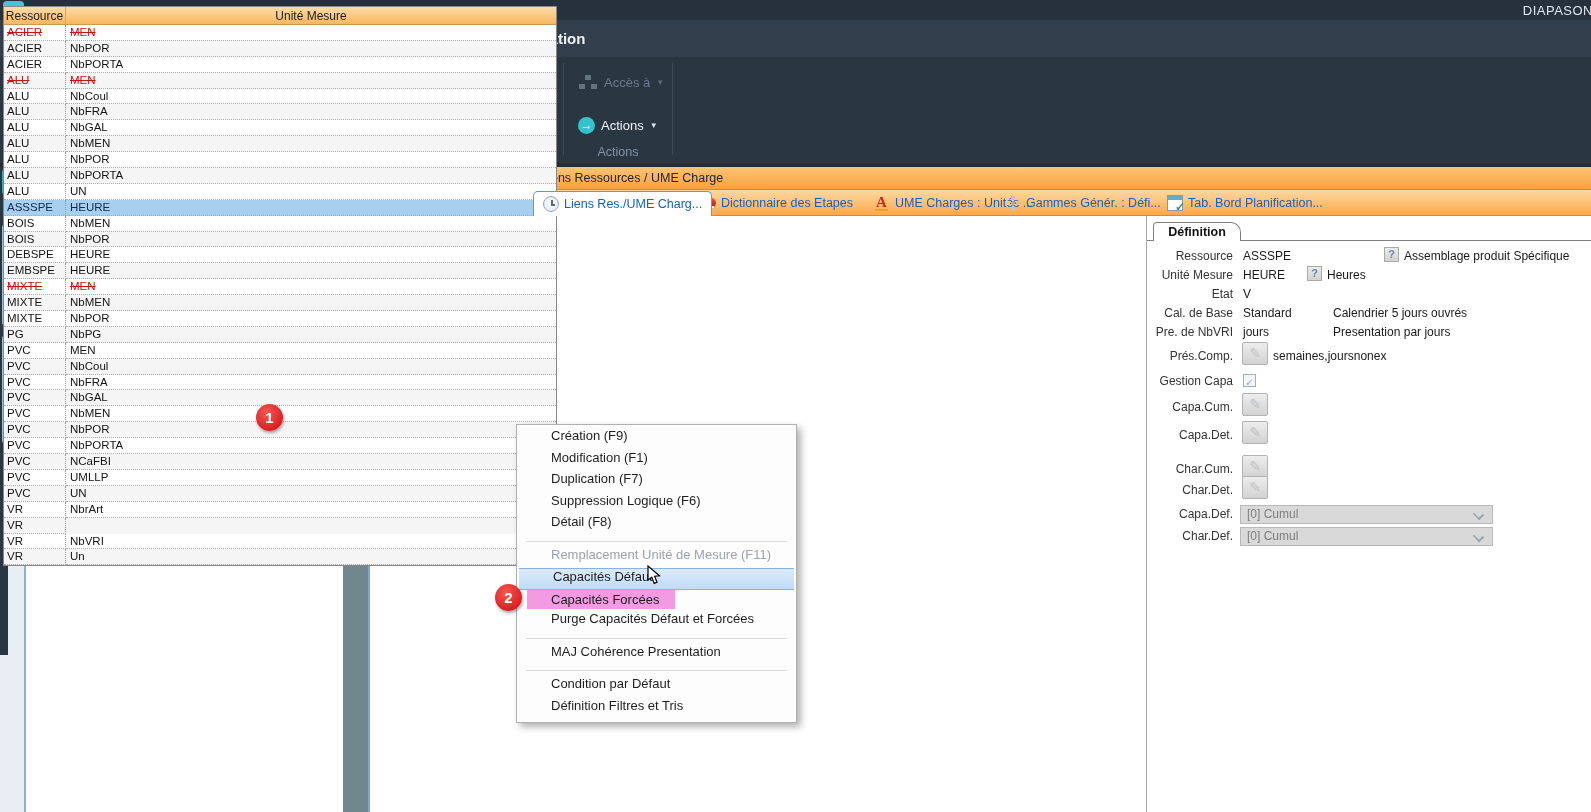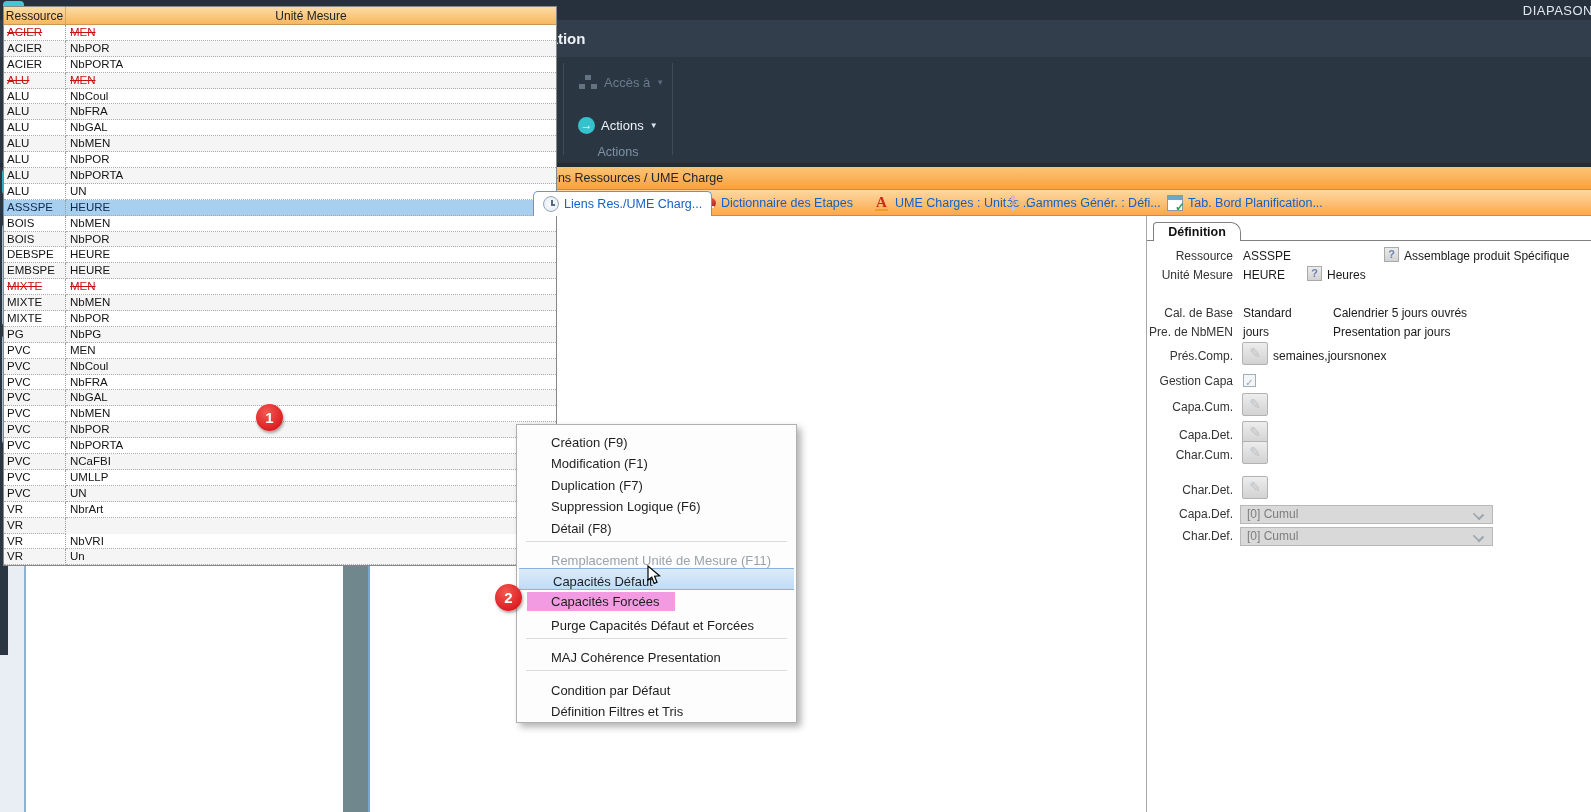--- a/index.html
+++ b/index.html
@@ -192,21 +192,21 @@
   #gh2{flex:1;text-align:center;line-height:18px}
   .trow{display:flex;height:15.9px;font-size:11.5px;color:#141414}
   #gbody .trow:nth-of-type(even){background:#f5f5f5}
   #gbody .trow.selected{background:#a9cfee;color:#0f2a50}
   .tc1{width:62px;padding-left:3px;border-right:1px dotted #999;border-bottom:1px dotted #aaa;line-height:15px;overflow:hidden}
   .tc2{flex:1;padding-left:4px;border-bottom:1px dotted #aaa;line-height:15px}
   .trow.deleted{color:#c41414;text-decoration:line-through}
 
   
   #ctxmenu{position:absolute;left:516px;top:424px;width:281px;background:#fdfdfd;border:1px solid #b0b0b0;box-shadow:4px 4px 7px rgba(0,0,0,.3);z-index:40;padding:3px 0}
-  .menu-item{height:21.5px;display:flex;align-items:flex-end;font-size:13px;color:#1e1e1e;cursor:default}
+  .menu-item{height:21.5px;display:flex;align-items:flex-start;font-size:13px;color:#1e1e1e;cursor:default}
   .menu-item.sep{height:1px;background:#dcdcdc;margin:5px 9px}
   .menu-item.disabled{color:#9aa2ab}
   .menu-item.hover{background:linear-gradient(#dceafa,#c0dcf6);border-top:1px solid #84b4e4;border-bottom:1px solid #84b4e4;margin:0 2px}
   .mi-label{padding-left:34px}
   .mi-label.pink-hl{margin-left:10px;padding:2px 16px 2px 24px;background:#f29ae2}
 
   
   #defline-v{position:absolute;left:1146px;top:216px;width:1px;height:596px;background:#a8a8a8}
   #defpanel{position:absolute;left:1147px;top:216px;width:444px;height:588px;background:#fff;font-size:12px}
   #def-tab{position:absolute;left:6px;top:6px;width:88px;height:19px;background:#fff;border:1px solid #808080;border-bottom:0;border-radius:4px 10px 0 0;text-align:center;font-weight:bold;font-size:12.5px;color:#111;line-height:18px;z-index:2}
@@ -216,21 +216,21 @@
   .defval{position:absolute;left:96px}
   .defdesc{position:absolute}
   .qbtn{position:absolute;top:-2px;width:15px;height:15px;background:linear-gradient(#ececec,#d2d2d2);border:1px solid #aaa;text-align:center;font-size:11px;font-weight:bold;color:#6b82b0;line-height:13px}
   .handbtn{position:absolute;left:95px;top:-4px;width:26px;height:23px;background:linear-gradient(#ededed,#d2d2d2);border:1px solid #b2b2b2;border-radius:2px;text-align:center}
   .handbtn::before{content:"✎";font-size:14px;color:#bcbfc2;line-height:21px}
   .defcheck{position:absolute;left:96px;top:0;width:13px;height:13px;border:1px solid #9fb0bd;background:#f3f5f7;text-align:center}
   .defcheck::before{content:"✓";font-size:10px;color:#9aa8b2;line-height:12px}
   .defdrop{position:absolute;left:93px;top:-2px;width:253px;height:19px;background:#d9d9d9;border:1px solid #b8b8b8;color:#7e7e7e;line-height:17px;padding-left:6px}
   .defdrop::after{content:"";position:absolute;right:9px;top:4px;width:7px;height:7px;border-right:2px solid #9aa6ae;border-bottom:2px solid #9aa6ae;transform:rotate(45deg) scaleY(.8)}
   #defrow-1{top:33px}#defrow-2{top:52px}#defrow-3{top:71px}#defrow-4{top:90px}#defrow-5{top:109px}
-  #defrow-6{top:130px}#defrow-7{top:158px}#defrow-8{top:181px}#defrow-9{top:209px}#defrow-10{top:229px}
+  #defrow-6{top:130px}#defrow-7{top:158px}#defrow-8{top:181px}#defrow-9{top:209px}#defrow-10{top:243px}
   #defrow-11{top:264px}#defrow-12{top:291px}#defrow-13{top:313px}
   .tall .deflabel{top:3px}
 
   
   .badge{position:absolute;width:27px;height:27px;border-radius:50%;background:radial-gradient(circle at 40% 32%,#f25a50,#dd1f24 70%);color:#fff;font-weight:bold;font-size:15px;display:flex;align-items:center;justify-content:center;box-shadow:1px 2px 3px rgba(0,0,0,.35);z-index:60}
   #badge1{left:256px;top:404px}
   #badge2{left:495px;top:584px}
   #cursor{position:absolute;left:646px;top:565px;z-index:70}
 </style>
 </head>
@@ -777,27 +777,31 @@
       <span class="defval">ASSSPE</span>
       <span class="qbtn" style="left:237px">?</span>
       <span class="defdesc" style="left:257px">Assemblage produit Spécifique</span>
     </div>
     <div class="defrow" id="defrow-2">
       <span class="deflabel">Unité Mesure</span>
       <span class="defval">HEURE</span>
       <span class="qbtn" style="left:160px">?</span>
       <span class="defdesc" style="left:180px">Heures</span>
     </div>
+    <div class="defrow" id="defrow-3">
+      <span class="deflabel">Etat</span>
+      <span class="defval">V</span>
+    </div>
     <div class="defrow" id="defrow-4">
       <span class="deflabel">Cal. de Base</span>
       <span class="defval">Standard</span>
       <span class="defdesc" style="left:186px">Calendrier 5 jours ouvrés</span>
     </div>
     <div class="defrow" id="defrow-5">
-      <span class="deflabel">Pre. de NbMEN</span>
+      <span class="deflabel">Pre. de NbVRI</span>
       <span class="defval">jours</span>
       <span class="defdesc" style="left:186px">Presentation par jours</span>
     </div>
     <div class="defrow tall" id="defrow-6">
       <span class="deflabel">Prés.Comp.</span>
       <span class="handbtn"></span>
       <span class="defdesc" style="left:126px;top:3px">semaines,joursnonex</span>
     </div>
     <div class="defrow" id="defrow-7">
       <span class="deflabel">Gestion Capa</span>

